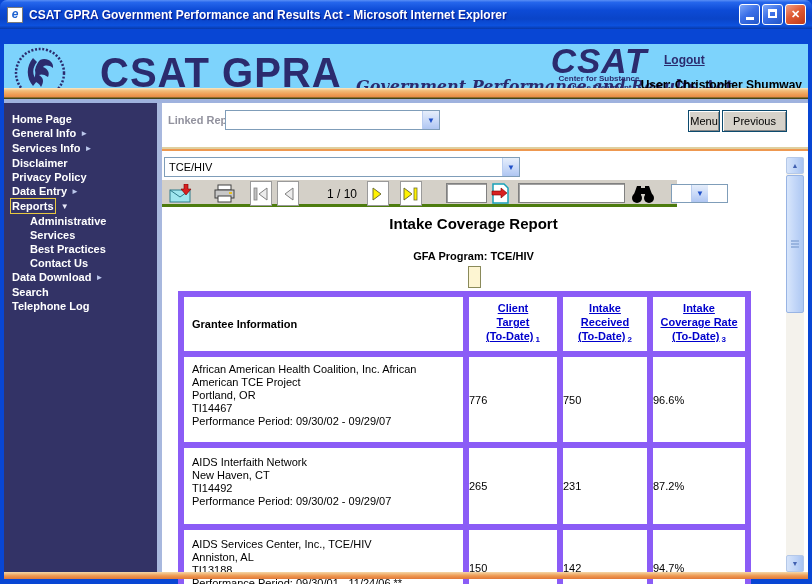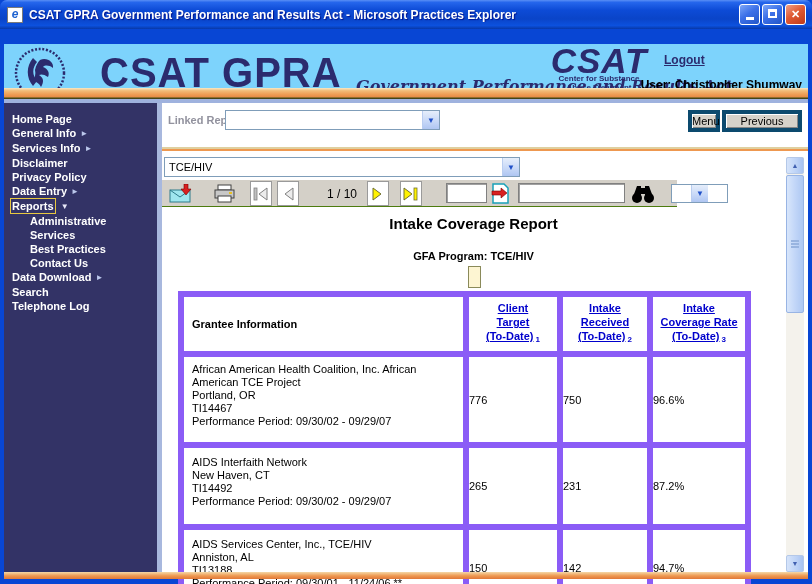--- a/index.html
+++ b/index.html
@@ -58,33 +58,33 @@
   .main { position:absolute; left:162px; top:103px; width:646px; height:469px; background:#fff; }
 
   .lr-label { position:absolute; left:6px; top:11px; color:#92929E; font-weight:bold; font-size:11px; }
   .xp-select { position:absolute; background:#fff; border:1px solid #7F9DB9; display:flex;
     align-items:center; font-size:11px; cursor:pointer; }
   .sel-text { flex:1; padding-left:4px; color:#000; white-space:nowrap; overflow:hidden; }
   .sel-btn { width:17px; height:100%; background:linear-gradient(180deg,#E6EEFB 0%,#C6D7F7 60%,#AFC6F2 100%);
     border-left:1px solid #B9CDF0; color:#2050C8; font-size:8px; display:flex; align-items:center; justify-content:center; }
   .lr-select { left:63px; top:7px; width:215px; height:20px; }
 
-  .tb-btn { position:absolute; top:7px; height:22px; background:#D6D2CA; border:4px solid #0c4a6e;
+  .tb-btn { position:absolute; top:7px; height:22px; background:#D6D2CA; border:1px solid #0c4a6e;
     box-shadow:inset 1px 1px 0 #fff, inset -1px -1px 0 #868686; font-size:11px; color:#000;
     font-family:"Liberation Sans", sans-serif; cursor:pointer; }
   .btn-menu { left:526px; width:32px; }
-  .btn-previous { left:560px; width:80px; }
+  .btn-previous { left:560px; width:65px; }
 
   .orange-sep { position:absolute; left:0px; top:44px; width:646px; height:4px;
     background:linear-gradient(180deg,#DFD0A0 0 50%,#EE9850 50% 100%); }
 
   
   .rpt-select { left:2px; top:54px; width:356px; height:20px; }
   .toolbar { position:absolute; left:0px; top:77px; width:515px; height:27px; background:#D4D0C8;
-    border-bottom:1px solid #4d7c0f; }
+    border-bottom:3px solid #4d7c0f; }
   .ticon { position:absolute; cursor:pointer; }
   .navbtn { position:absolute; top:1px; width:22px; height:25px; background:#fff; border:1px solid #9A9A9A;
     box-shadow:inset 1px 1px 0 #fff; display:flex; align-items:center; justify-content:center; cursor:pointer; }
   .pagetext { position:absolute; left:152px; top:7px; width:56px; text-align:center; font-size:12px; color:#000; }
   .tb-input { position:absolute; top:3px; height:20px; border:1px solid #808080;
     box-shadow:inset 1px 1px 0 #A0A0A0; font-size:11px; padding:0 3px; }
   .zoom-select { left:509px; top:4px; width:57px; height:19px;flex-direction:column; }
 
   
   .vscroll { position:absolute; left:786px; top:157px; width:18px; height:415px; background:#F4F2EC; }
@@ -117,21 +117,21 @@
   td.val { padding-right:13px; }
   tr.hdr { height:54px; } tr.datarow { height:82px; }
 </style>
 </head>
 <body>
 
 <div id="window">
 
   <div class="titlebar">
     <div class="ie-icon">e</div>
-    <div class="win-title">CSAT GPRA Government Performance and Results Act - Microsoft Practices Explorer</div>
+    <div class="win-title">CSAT GPRA Government Performance and Results Act - Microsoft Internet Explorer</div>
     <div class="winbtns">
       <div class="winbtn">
           <span class="glyph-min"></span>
         </div>
       <div class="winbtn">
           <span class="glyph-max"></span>
         </div>
       <div class="winbtn close"><span>✕</span></div>
     </div>
   </div>

